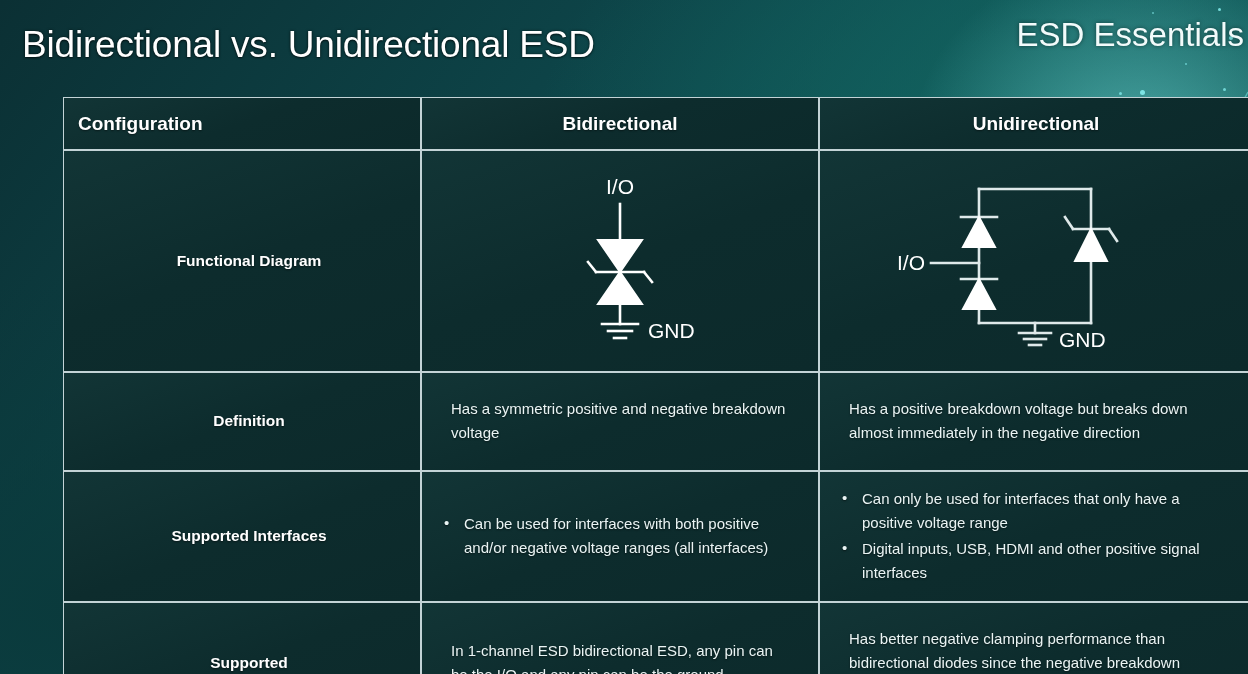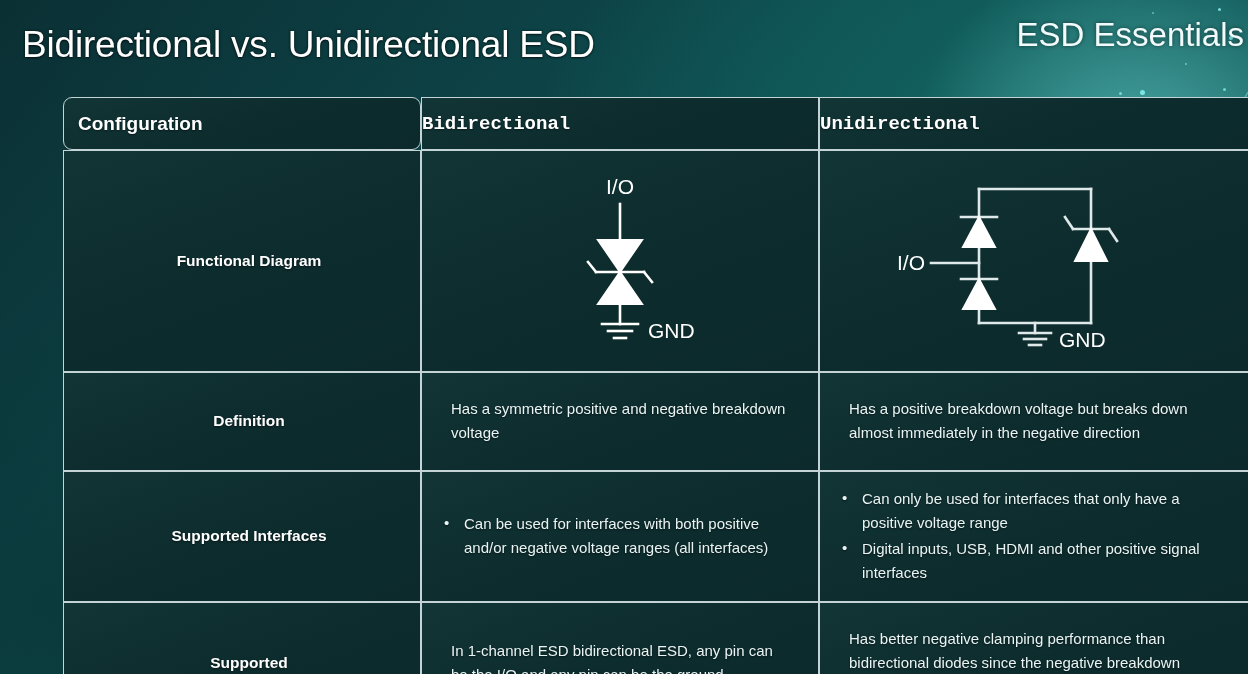--- a/index.html
+++ b/index.html
@@ -54,22 +54,22 @@
     vertical-align: middle;
     background: linear-gradient(160deg, #123536 0%, #0d2c2d 50%, #0c2a2b 100%);
   }
   thead th {
     background: linear-gradient(180deg, #16317d 0%, #112a6d 55%, #0f2664 100%);
     color: #ffffff;
     font-size: 19px; font-weight: bold;
     height: 53px;
     text-shadow: 0 1px 2px rgba(0,0,0,.45);
   }
-  th.th-left { text-align: left; padding-left: 14px; border-radius: 9px; }
-  th.th-center { text-align: left; font-family: Liberation Mono, monospace; }
+  th.th-left { text-align: left; padding-left: 14px; }
+  th.th-center { text-align: center; }
 
   td.rowhead {
     color: #ffffff; font-size: 15.5px; font-weight: bold;
     padding-left: 14px; text-align: center;
     text-shadow: 0 1px 2px rgba(0,0,0,.5);
   }
   td.body-cell {
     color: #eaf4f4; font-size: 15px; font-weight: 500;
     padding: 9px 12px 9px 14px;
     line-height: 1.62;

